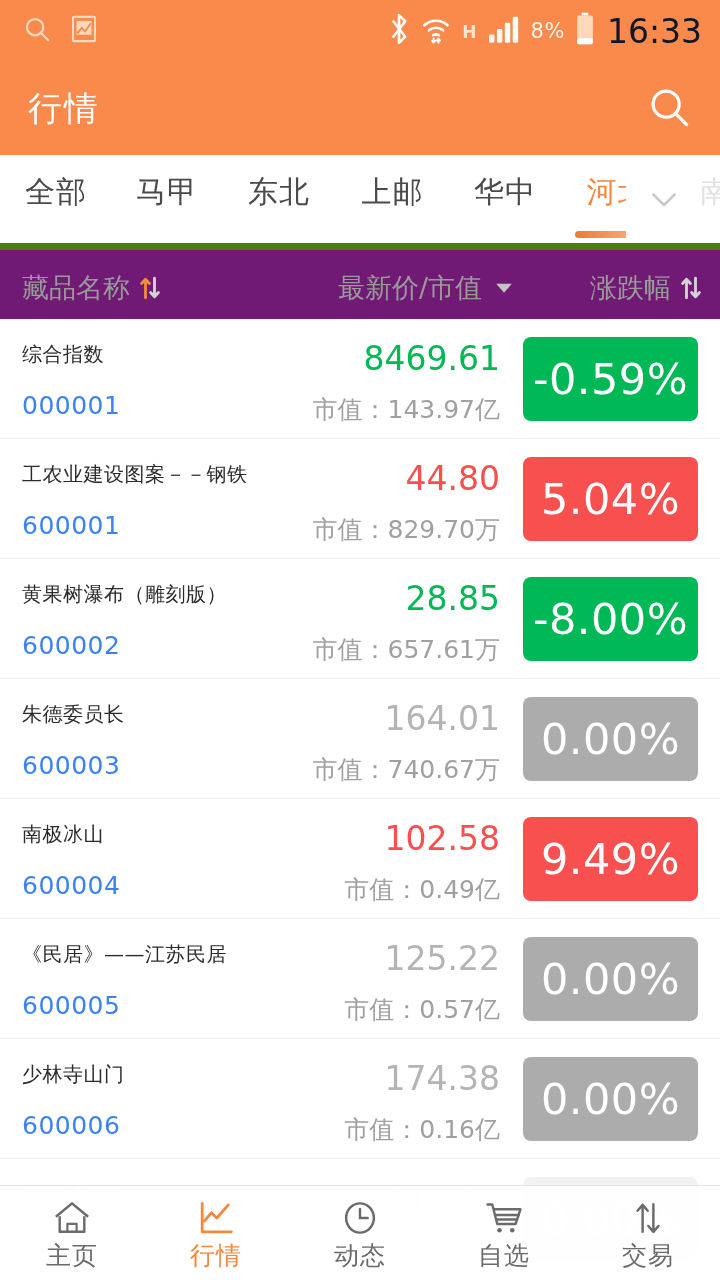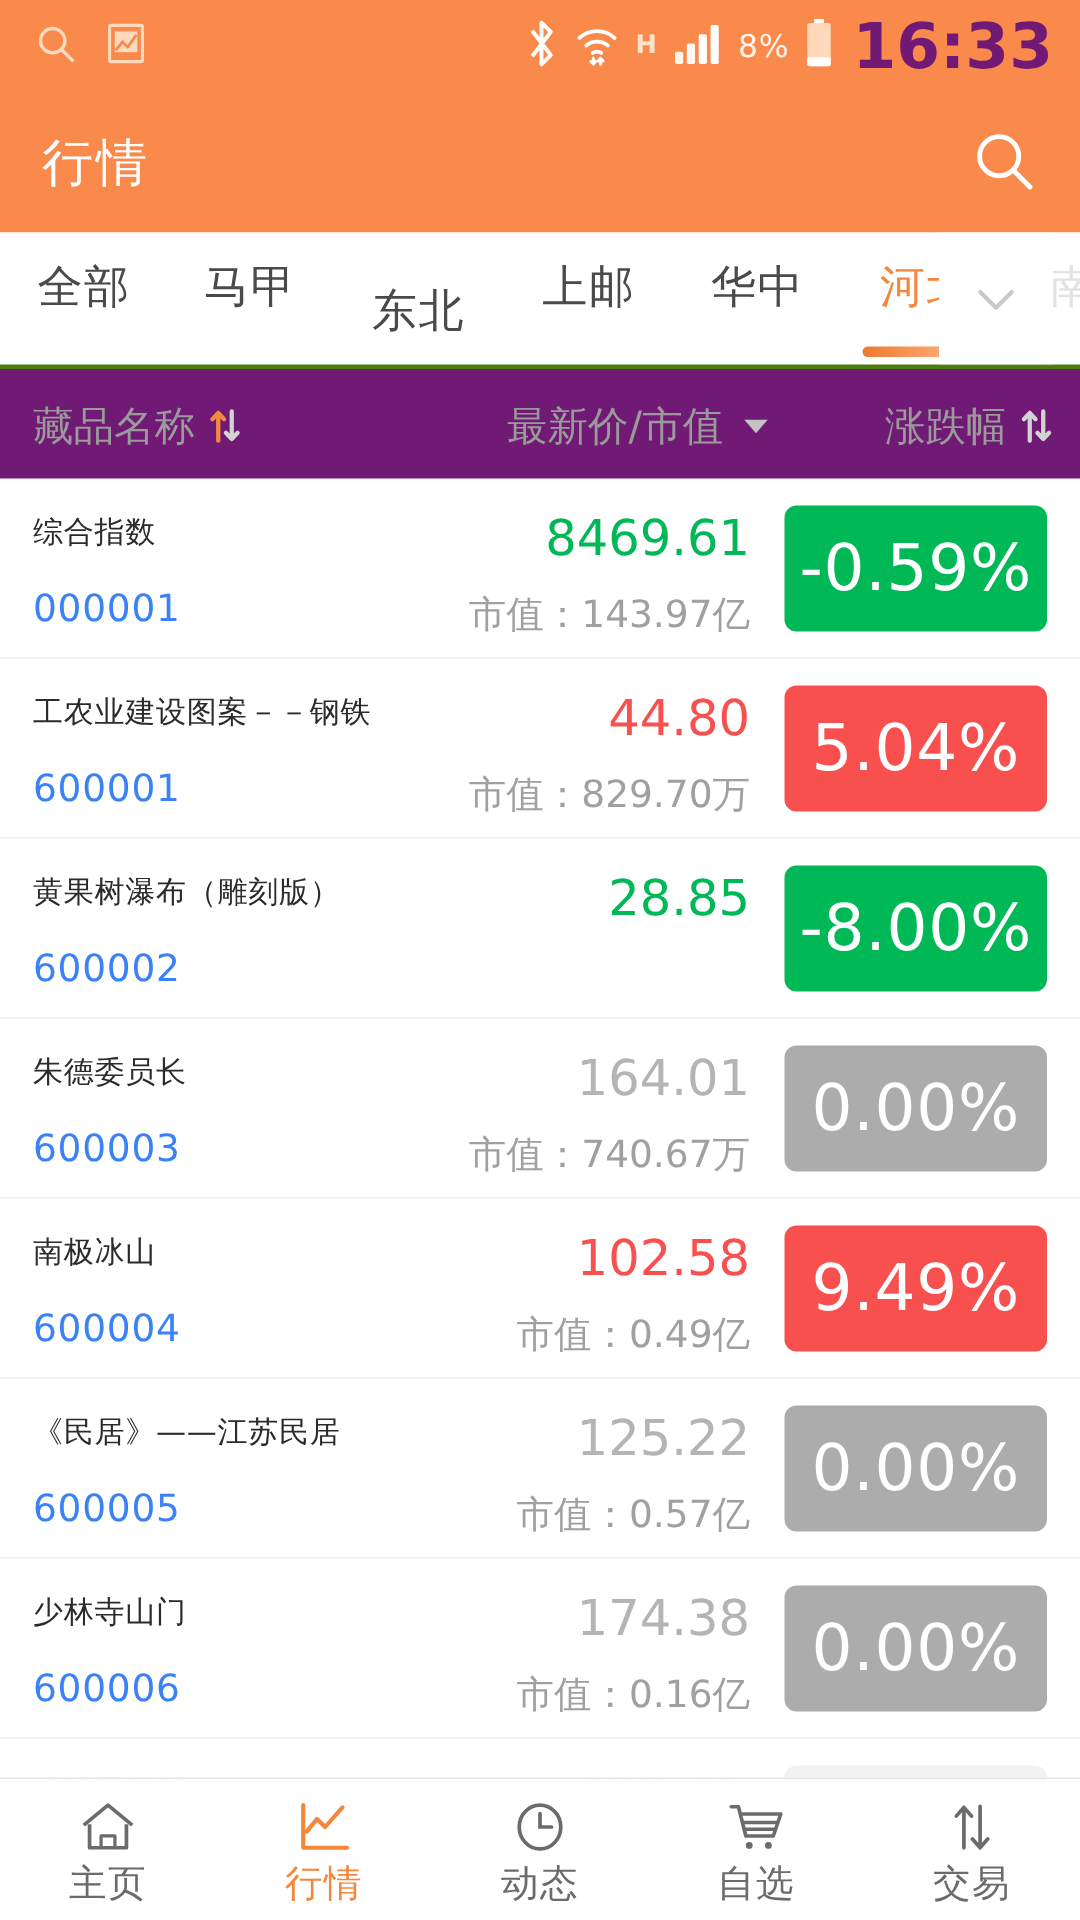--- a/index.html
+++ b/index.html
@@ -36,23 +36,23 @@
     align-items: center;
     gap: 10px;
   }
   .sb-icon { display: block; }
   .sb-text {
     color: #fff5ec;
     font-size: 21px;
     letter-spacing: 0.5px;
   }
   .sb-time {
-    color: #701a75;
-    font-size: 42px;
-    font-weight: 700;
+    color: #0f172a;
+    font-size: 33px;
+    font-weight: 400;
     letter-spacing: 0px;
     margin-left: 2px;
     line-height: 1;
   }
   .sb-h {
     color: #ffe2cd;
     font-size: 17px;
     font-weight: 700;
     align-self: flex-start;
     margin-top: 10px;
@@ -75,21 +75,21 @@
   }
   .app-bar-spacer { flex: 1; }
 
   
   .tab-strip {
     height: 88px;
     background: #ffffff;
     display: flex;
     align-items: stretch;
     position: relative;
-    border-bottom: 3px solid #4d7c0f;
+    border-bottom: 7px solid #4d7c0f;
     overflow: hidden;
   }
   .tab {
     flex: 0 0 auto;
     display: flex;
     flex-direction: column;
     align-items: center;
     justify-content: flex-start;
     padding-top: 22px;
     position: relative;
@@ -337,21 +337,21 @@
 
 <div class="tab-strip">
   <div class="tab" style="width:112px;">
     <span class="tab-label">全部</span>
 
   </div>
   <div class="tab" style="width:110px;">
     <span class="tab-label">马甲</span>
 
   </div>
-  <div class="tab" style="width:114px;margin-top:16px;">
+  <div class="tab" style="width:114px;">
     <span class="tab-label">东北</span>
 
   </div>
   <div class="tab" style="width:113px;">
     <span class="tab-label">上邮</span>
 
   </div>
   <div class="tab" style="width:112px;">
     <span class="tab-label">华中</span>
 
@@ -409,20 +409,21 @@
     <span class="row-code">600001</span>
     <span class="row-price up">44.80</span>
     <span class="row-cap">市值：829.70万</span>
     <span class="badge bg-up">5.04%</span>
   </div>
 
   <div class="row">
     <span class="row-name">黄果树瀑布（雕刻版）</span>
     <span class="row-code">600002</span>
     <span class="row-price down">28.85</span>
+    <span class="row-cap">市值：657.61万</span>
     <span class="badge bg-down">-8.00%</span>
   </div>
 
   <div class="row">
     <span class="row-name">朱德委员长</span>
     <span class="row-code">600003</span>
     <span class="row-price flat">164.01</span>
     <span class="row-cap">市值：740.67万</span>
     <span class="badge bg-flat">0.00%</span>
   </div>

